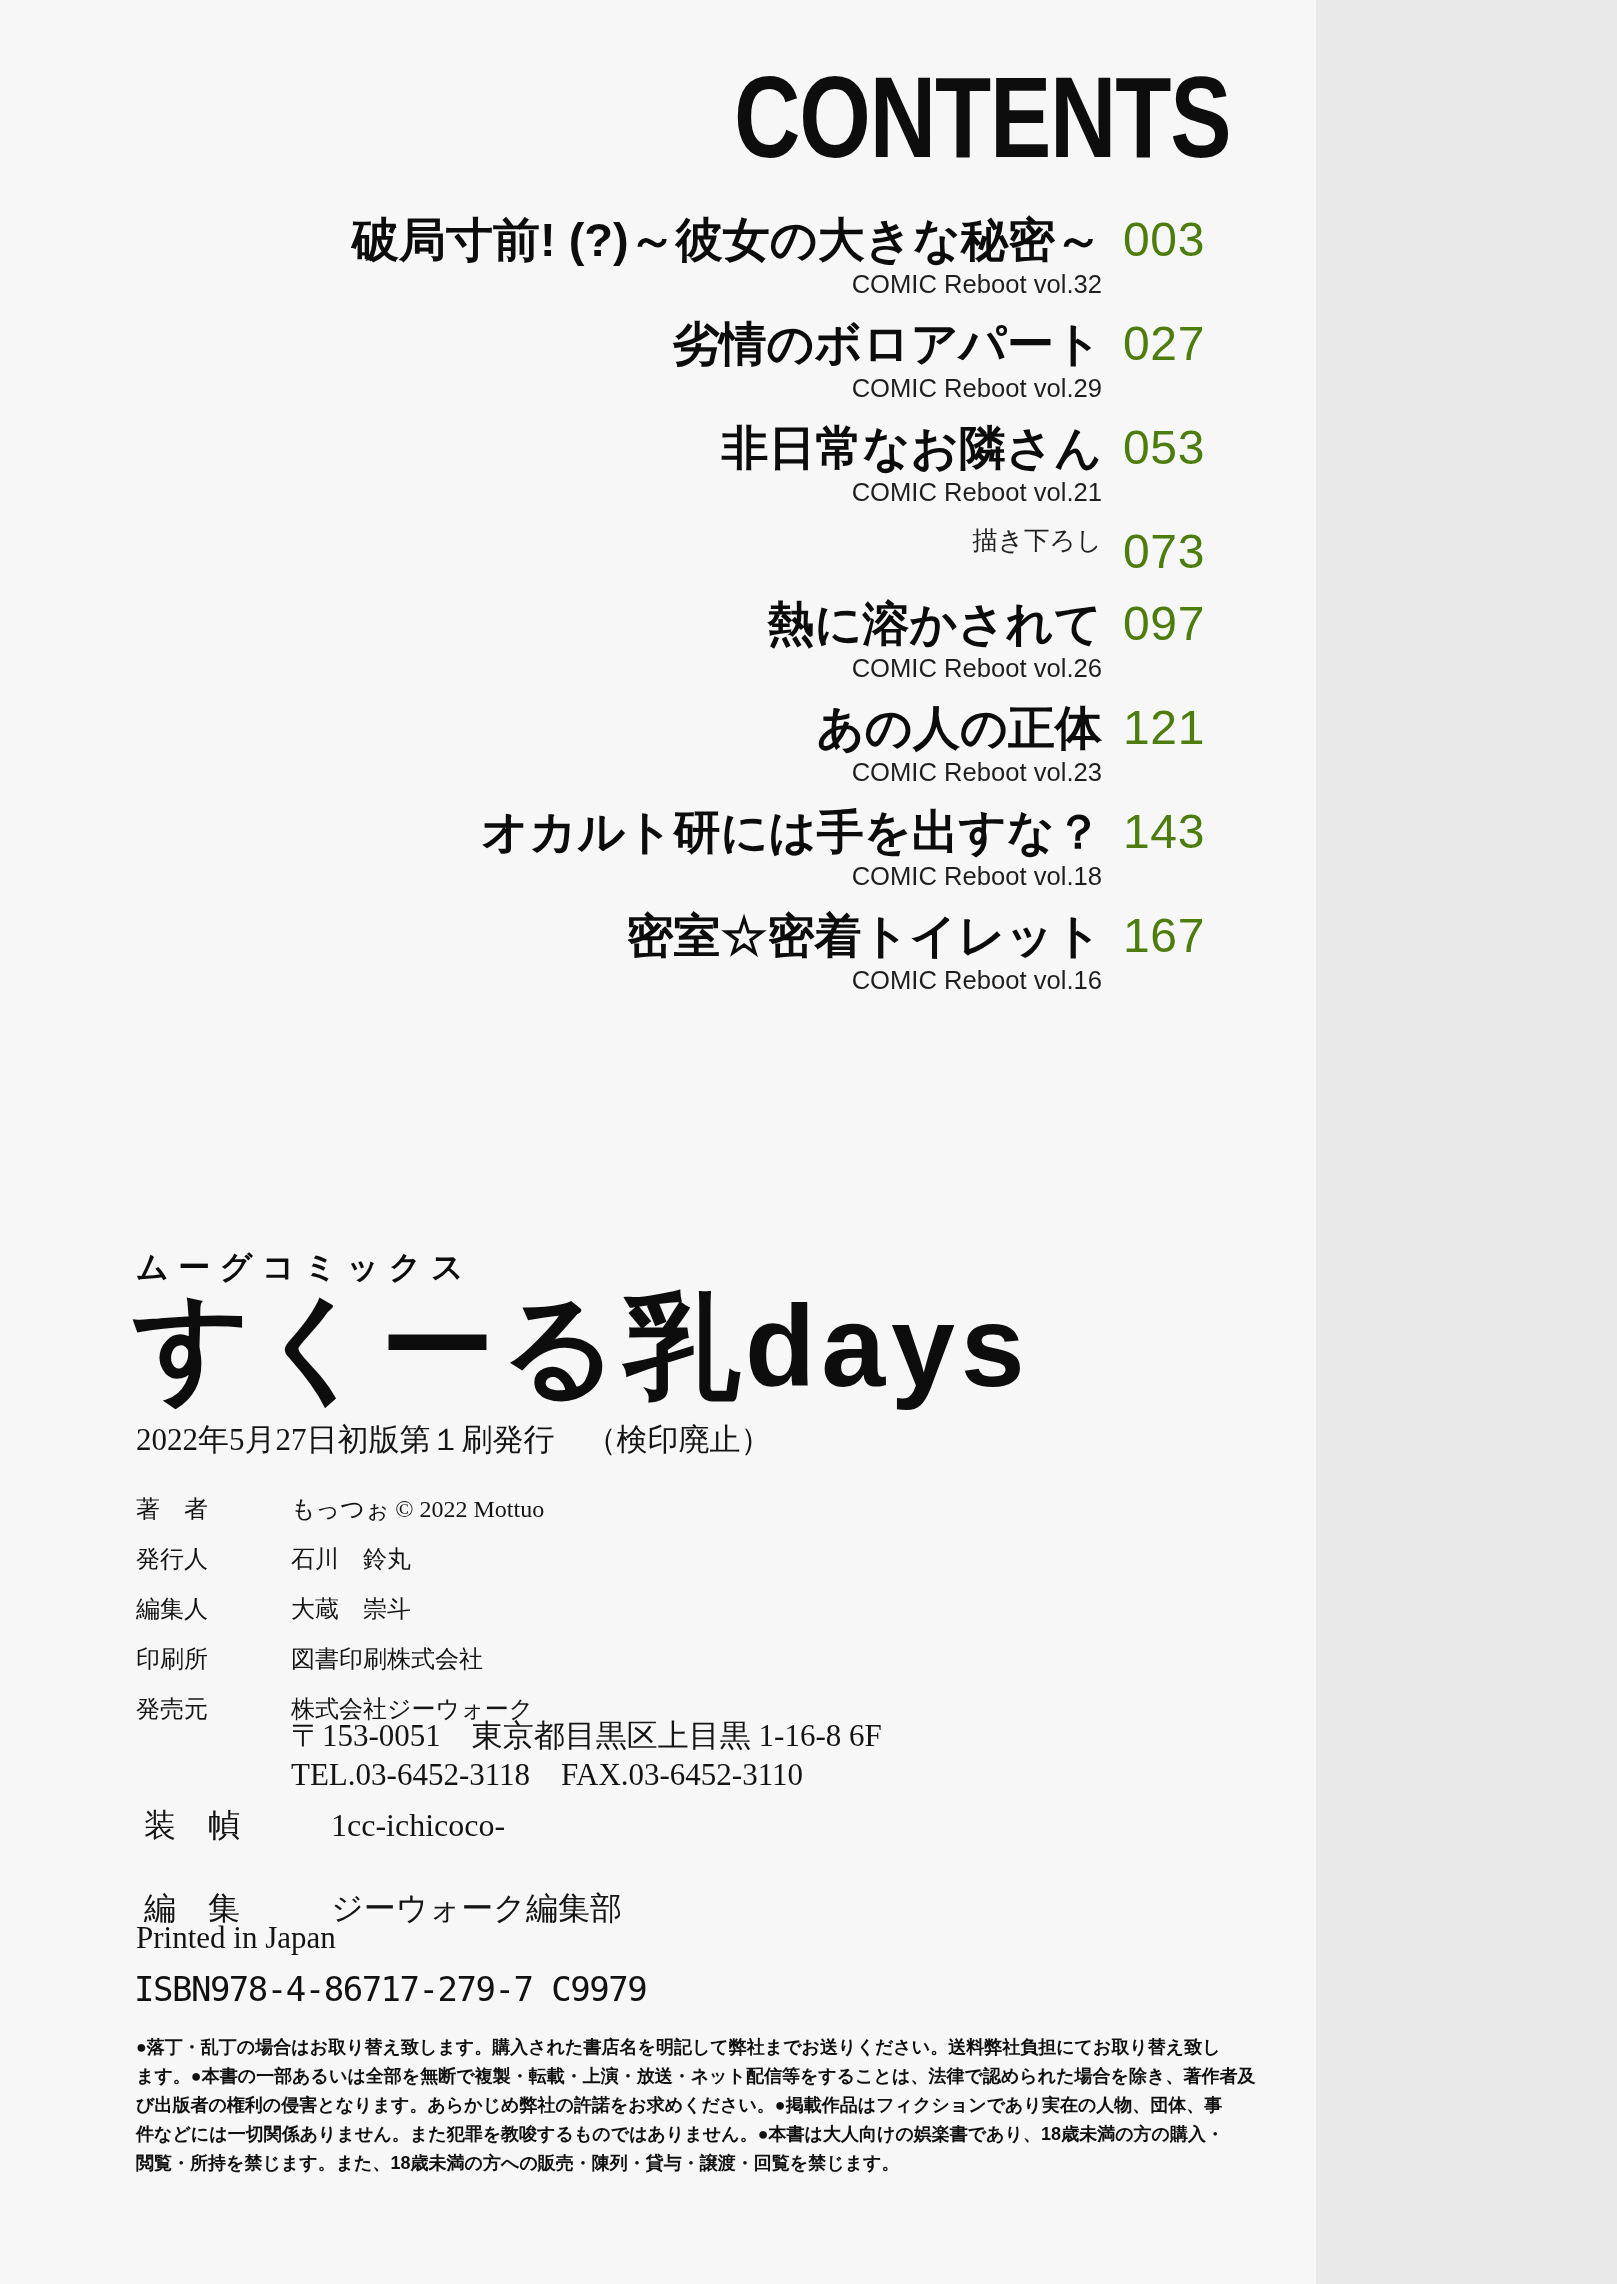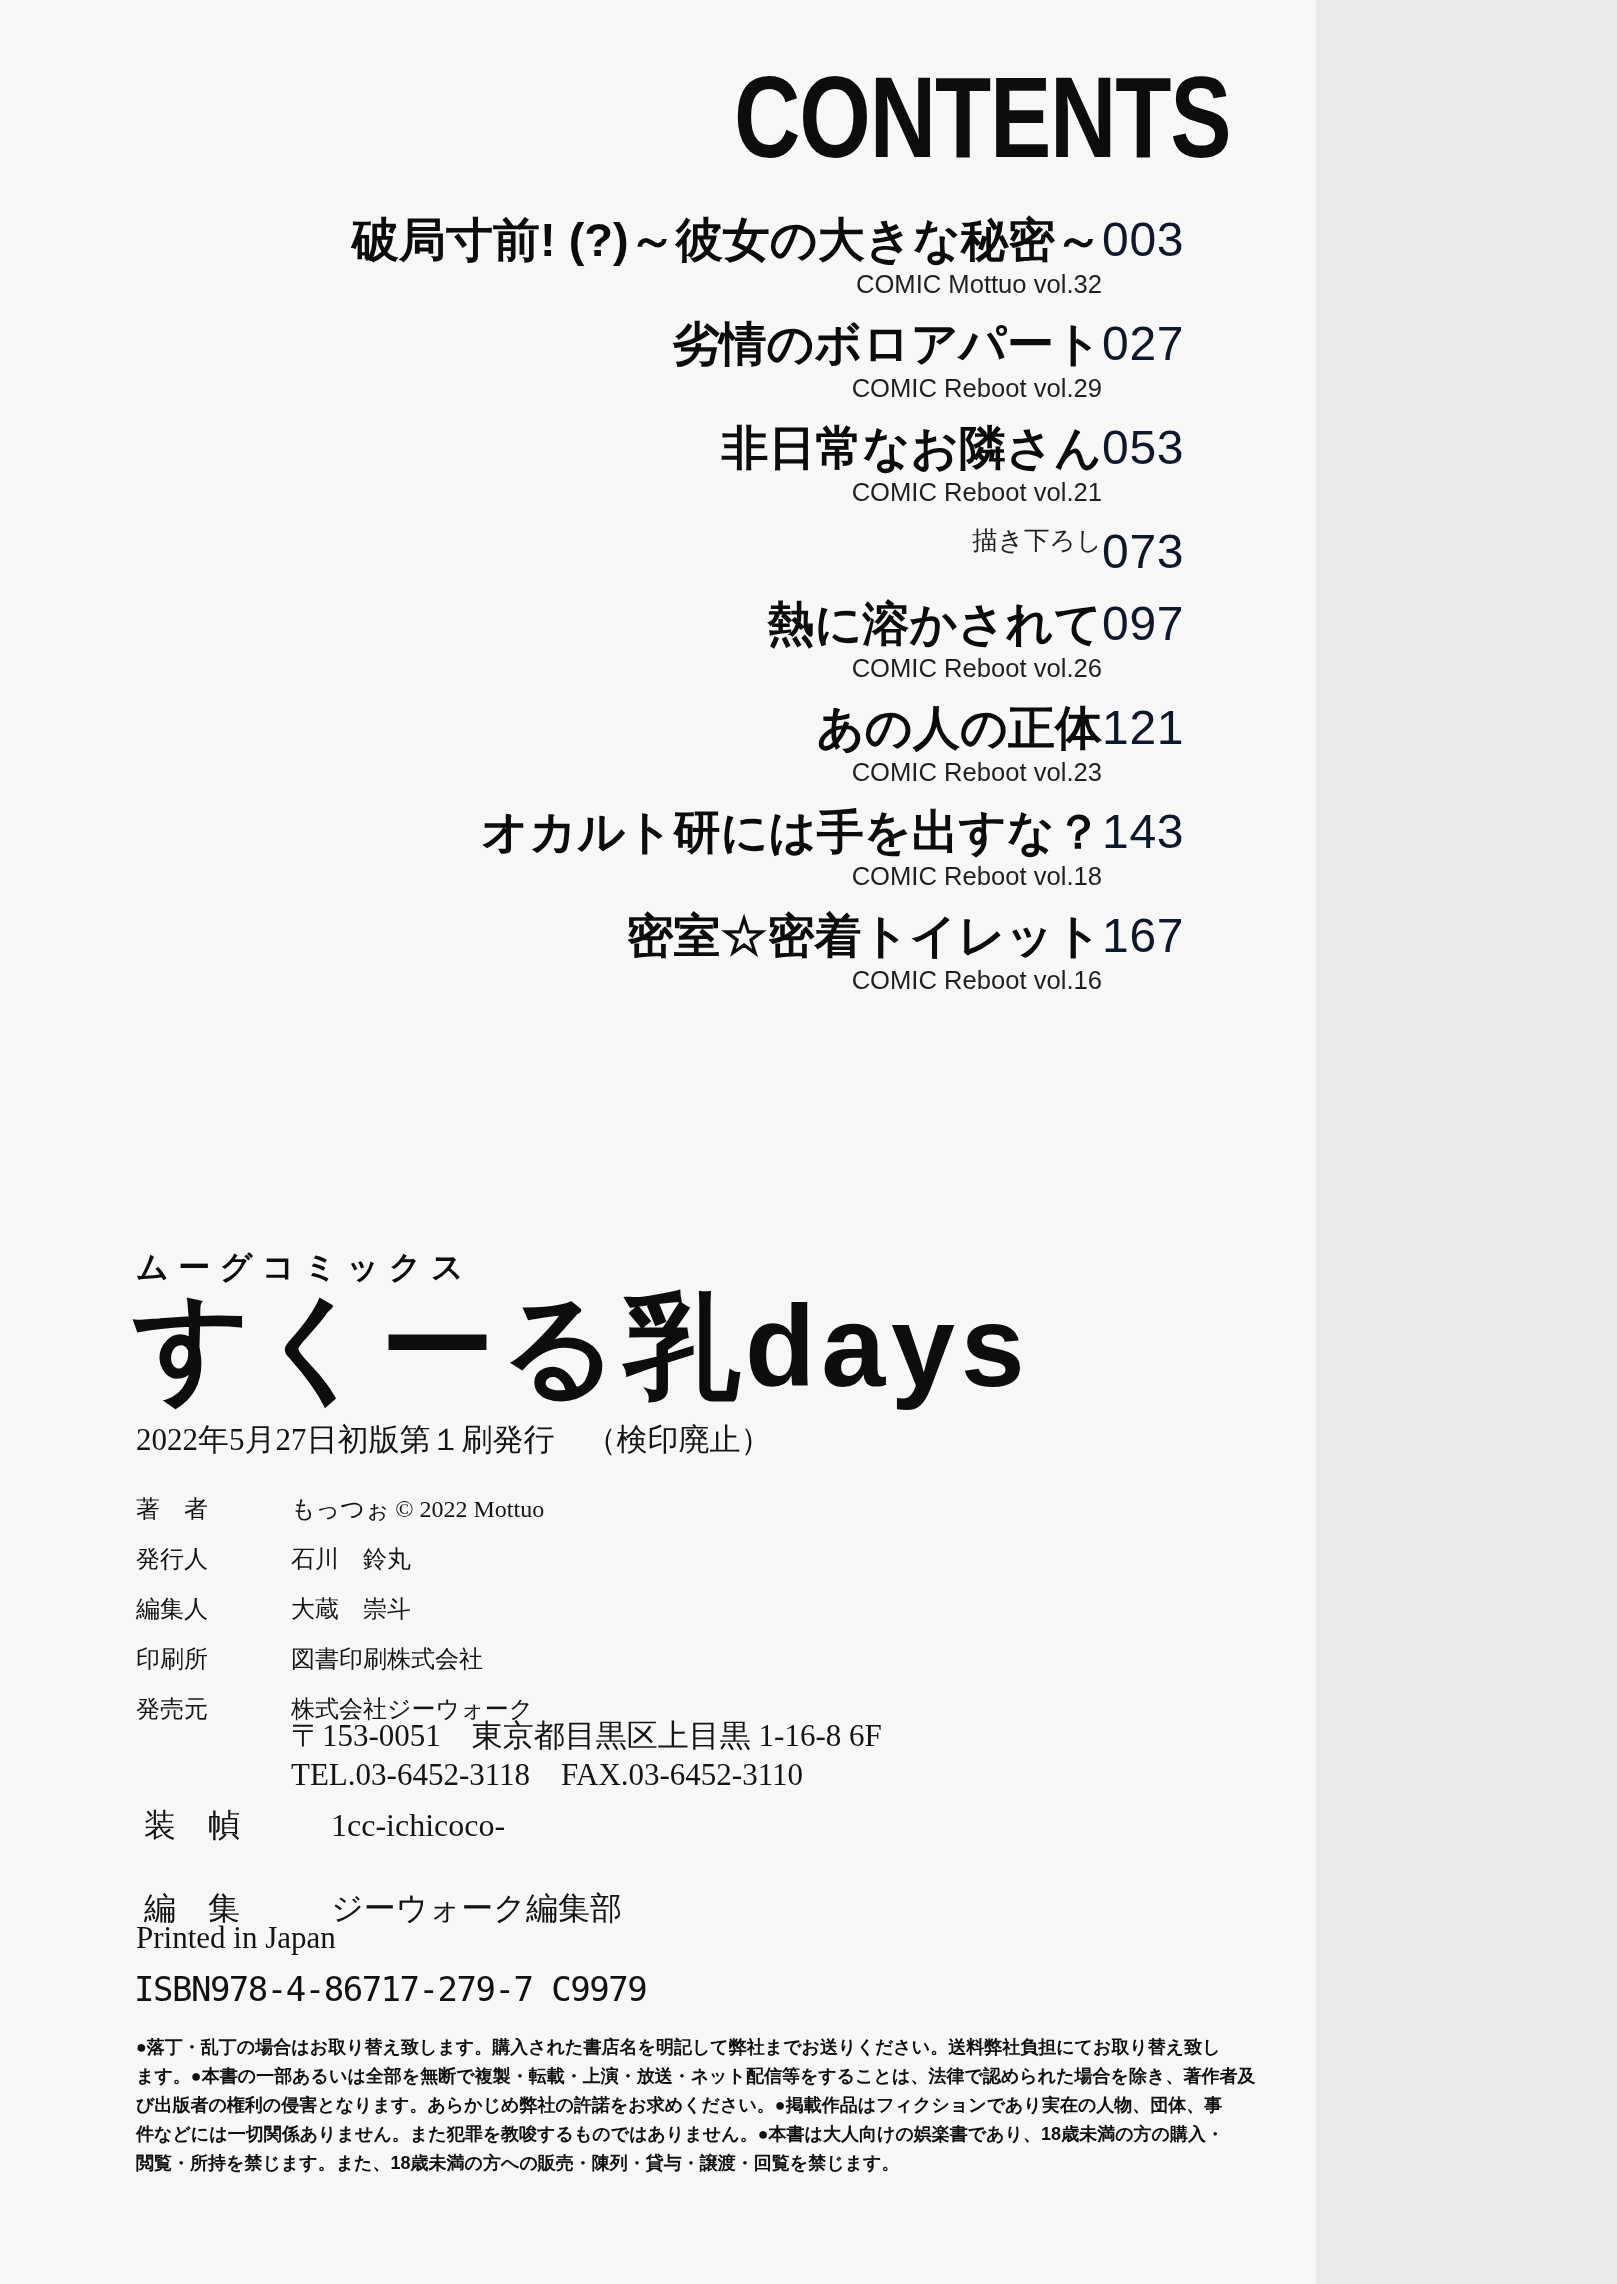--- a/index.html
+++ b/index.html
@@ -33,23 +33,23 @@
   .toc-text{display:flex;flex-direction:column;align-items:flex-end;}
   .toc-entry-title{
     font-size:47px;line-height:56px;font-weight:700;
     white-space:nowrap;letter-spacing:0px;color:#0c0c0c;
   }
   .toc-entry-source{
     font-size:25.6px;line-height:32px;font-weight:400;
     white-space:nowrap;color:#1f1f1f;
   }
   .toc-num{
-    width:124px;text-align:left;
+    width:124px;text-align:center;
     font-size:48px;line-height:56px;font-weight:400;
-    color:#0f172a;letter-spacing:0.7px;
+    color:#4d7c0f;letter-spacing:0.7px;
     font-stretch:condensed;white-space:nowrap;
   }
   
   .series-label{
     position:absolute;left:136px;top:1246px;
     font-size:32px;font-weight:700;letter-spacing:9.5px;
     white-space:nowrap;
   }
   .book-title{
     position:absolute;left:133px;top:1283px;
@@ -99,21 +99,21 @@
 
 <div class="page">
 
   <div class="contents-title">CONTENTS</div>
 
   <div class="toc">
 
     <div class="toc-row">
       <div class="toc-text">
         <div class="toc-entry-title">破局寸前! (?)～彼女の大きな秘密～</div>
-        <div class="toc-entry-source">COMIC Mottuo vol.32</div>
+        <div class="toc-entry-source">COMIC Reboot vol.32</div>
       </div>
       <div class="toc-num">003</div>
     </div>
 
     <div class="toc-row">
       <div class="toc-text">
         <div class="toc-entry-title">劣情のボロアパート</div>
         <div class="toc-entry-source">COMIC Reboot vol.29</div>
       </div>
       <div class="toc-num">027</div>

